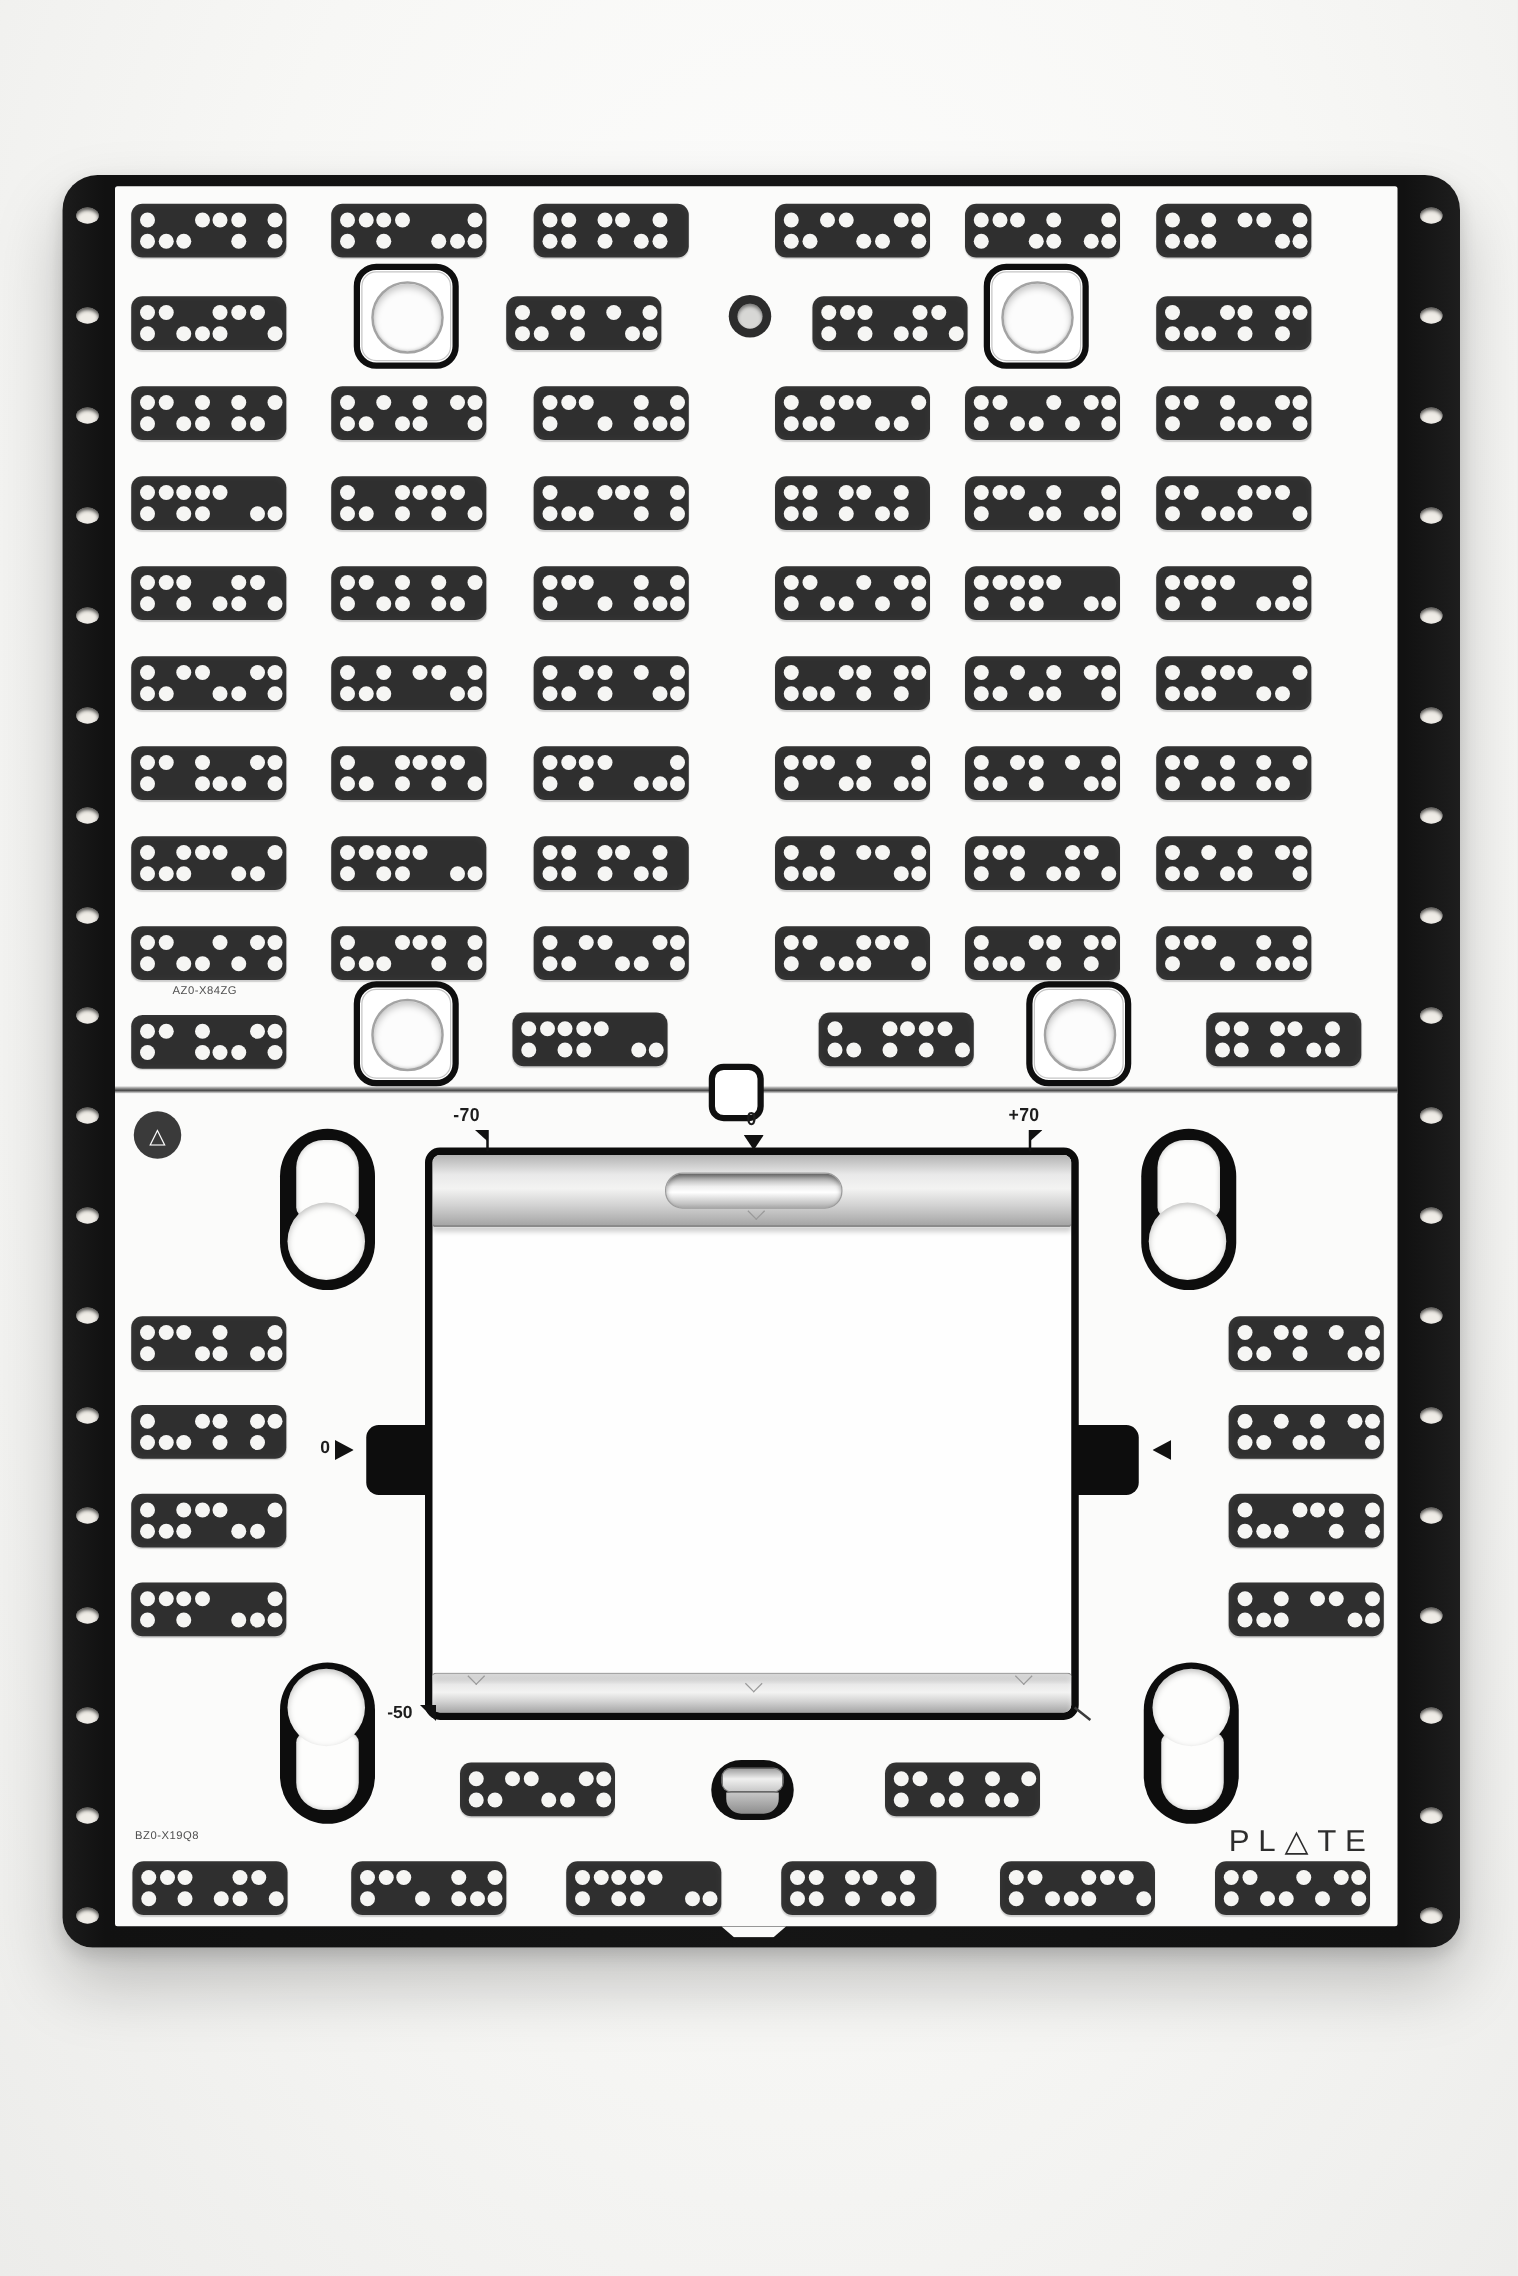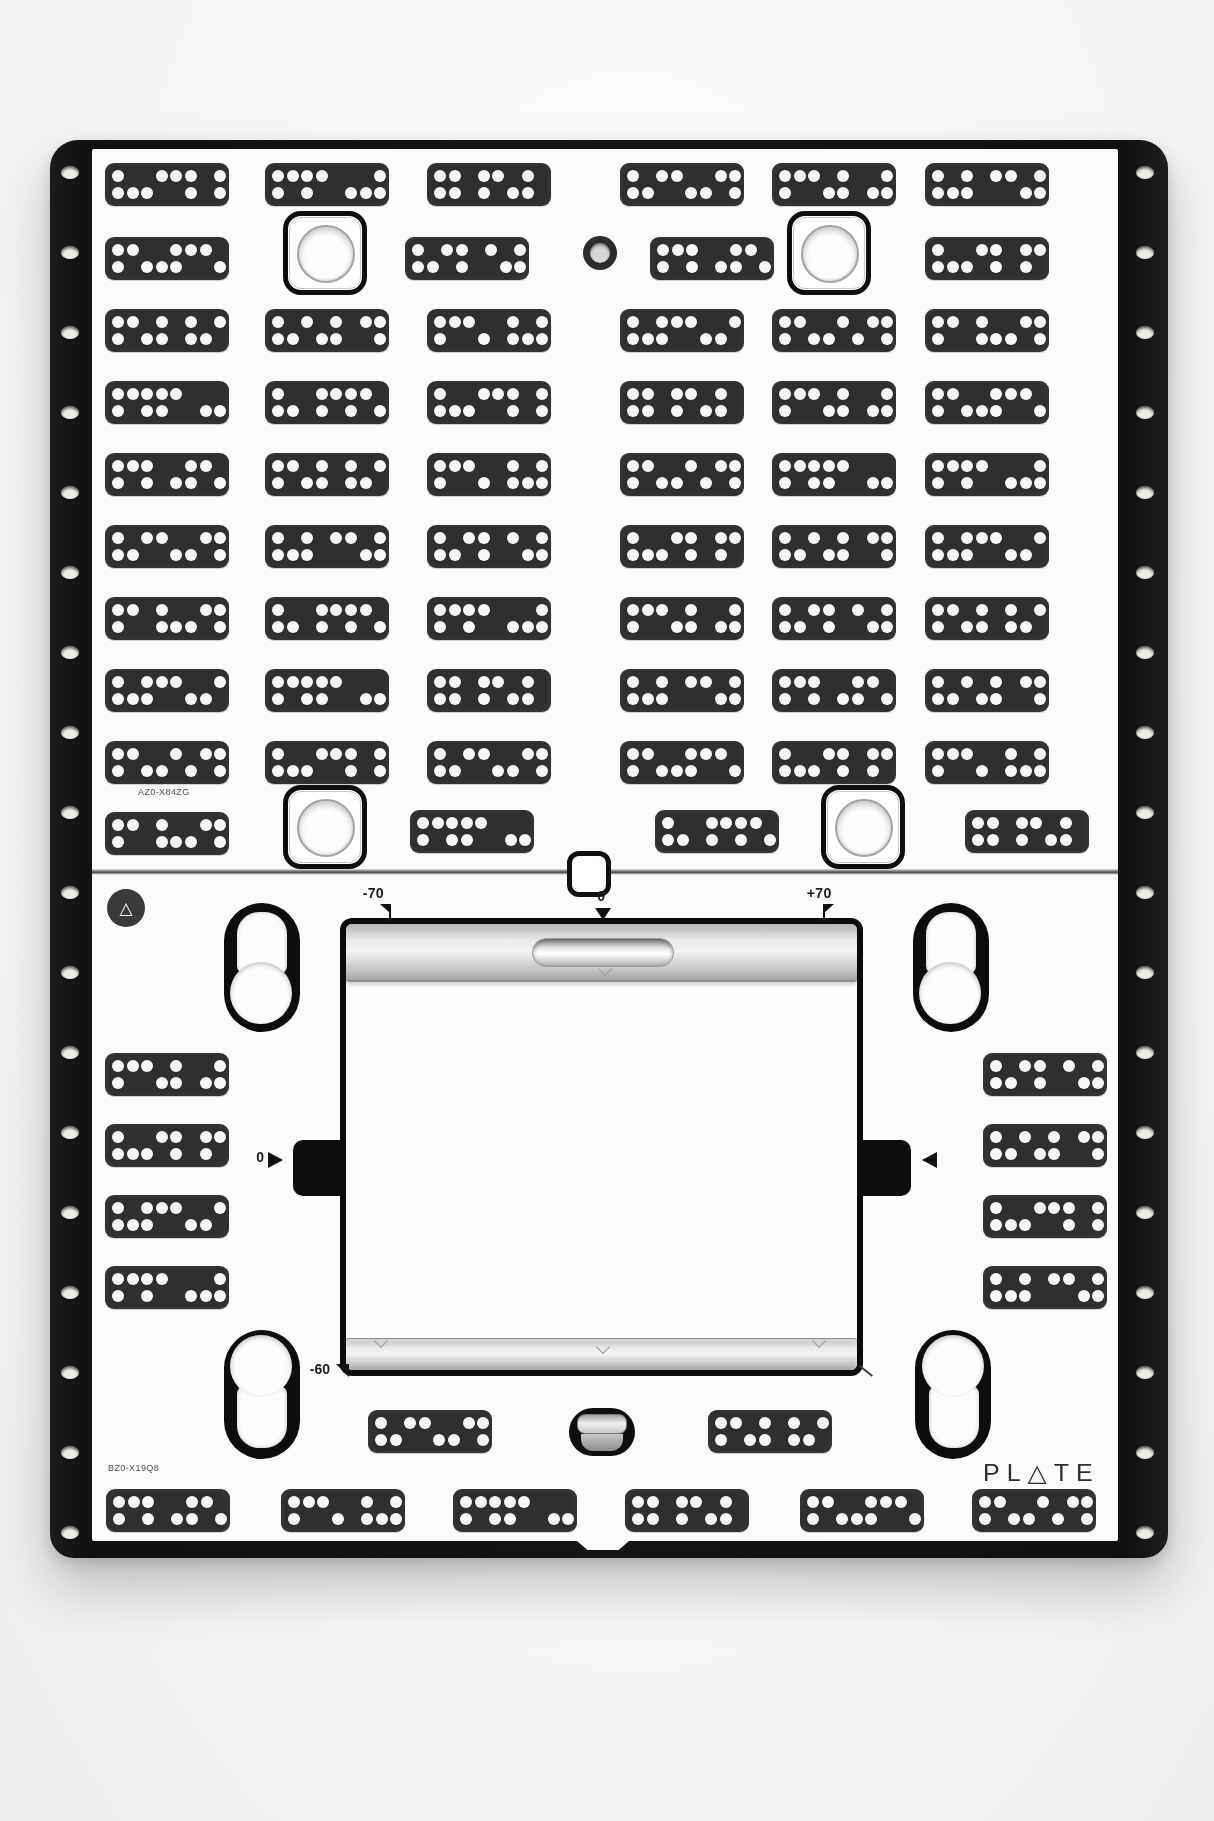--- a/index.html
+++ b/index.html
@@ -122,21 +122,21 @@
   <div id="scale-0" class="scale-label">0</div>
   <div id="scale-p70" class="scale-label">+70</div>
   <div id="pole-m70" class="pole"></div>
   <div id="pole-p70" class="pole"></div>
   <div id="pennant-m70" class="pennant"></div>
   <div id="pennant-p70" class="pennant"></div>
   <div id="pennant-0"></div>
   <div id="left-zero">0</div>
   <div id="arrow-left-side"></div>
   <div id="arrow-right-side"></div>
-  <div id="label-m50">-60</div>
+  <div id="label-m50">-50</div>
   <div id="flag-m50"></div>
   <div id="tick-right"></div>
 
   <div id="triangle-badge">
     <span>△</span>
   </div>
   <div id="top-circle-hole">
     <div id="top-circle-hole-inner"></div>
   </div>
 

